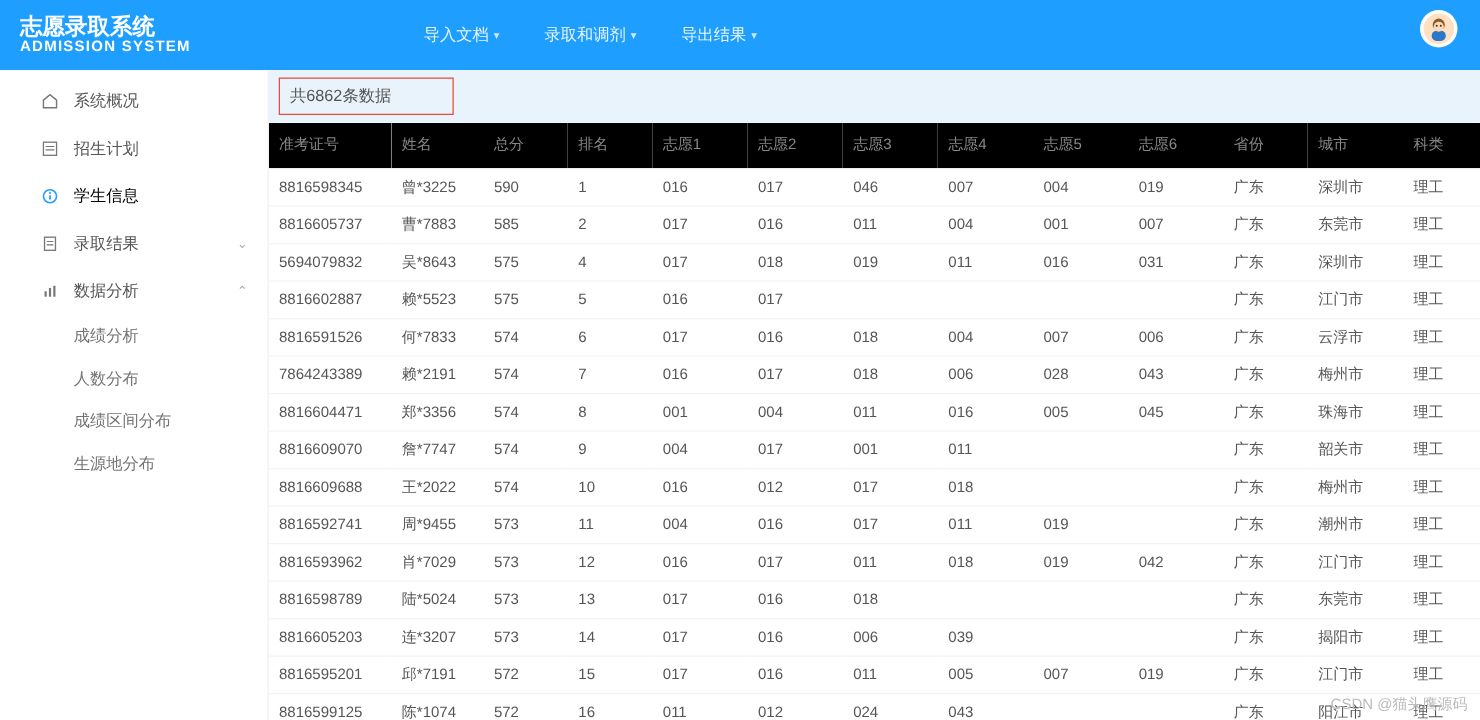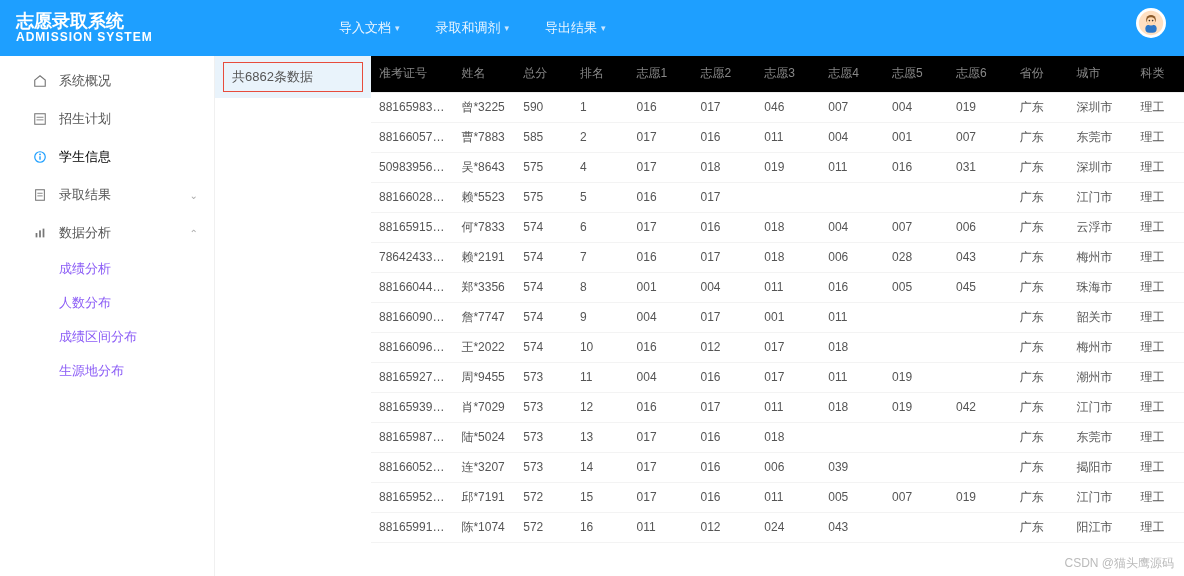--- a/index.html
+++ b/index.html
@@ -66,25 +66,25 @@
     }
     .side-item.active { color: #000000; }
     .side-item .micon { width: 16px; margin-right: 10px; display: inline-flex; }
     .side-item .expand { position: absolute; right: 16px; font-size: 10px; color: #aaa; }
     .side-sub {
       height: 34px;
       display: flex;
       align-items: center;
       padding-left: 44px;
       font-size: 13px;
-      color: #8b5cf6;
+      color: #737373;
       cursor: pointer;
     }
     
-    .main { flex: 1; display: flex; overflow: hidden; }
+    .main { flex: 1; display: flex; flex-direction: column; overflow: hidden; }
     
     .summary-bar {
       background: #e9f3fb;
       height: 42px;
       display: flex;
       align-items: center;
       padding: 0 8px;
     }
     .summary-box {
       border: 1px solid #e74c3c;
@@ -305,21 +305,21 @@
                 <td>016</td>
                 <td>011</td>
                 <td>004</td>
                 <td>001</td>
                 <td>007</td>
                 <td>广东</td>
                 <td>东莞市</td>
                 <td>理工</td>
               </tr>
               <tr>
-                <td>5098395617</td>
+                <td>5694079832</td>
                 <td>吴*8643</td>
                 <td>575</td>
                 <td>4</td>
                 <td>017</td>
                 <td>018</td>
                 <td>019</td>
                 <td>011</td>
                 <td>016</td>
                 <td>031</td>
                 <td>广东</td>

